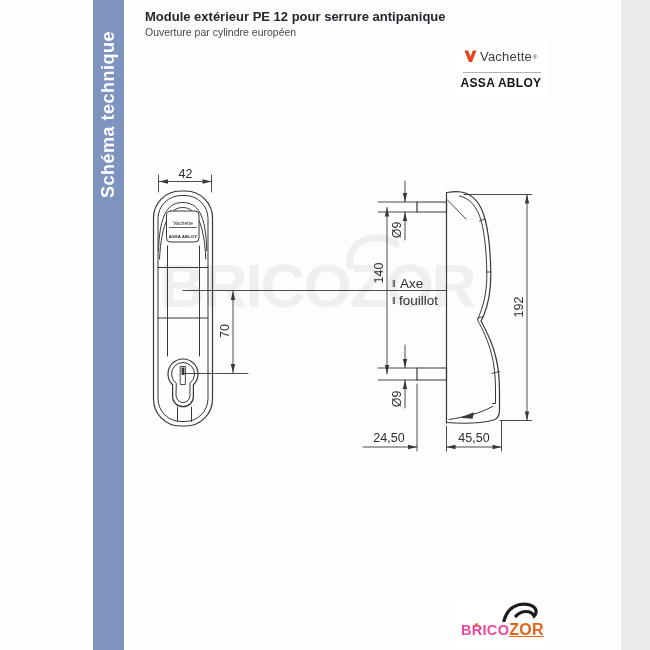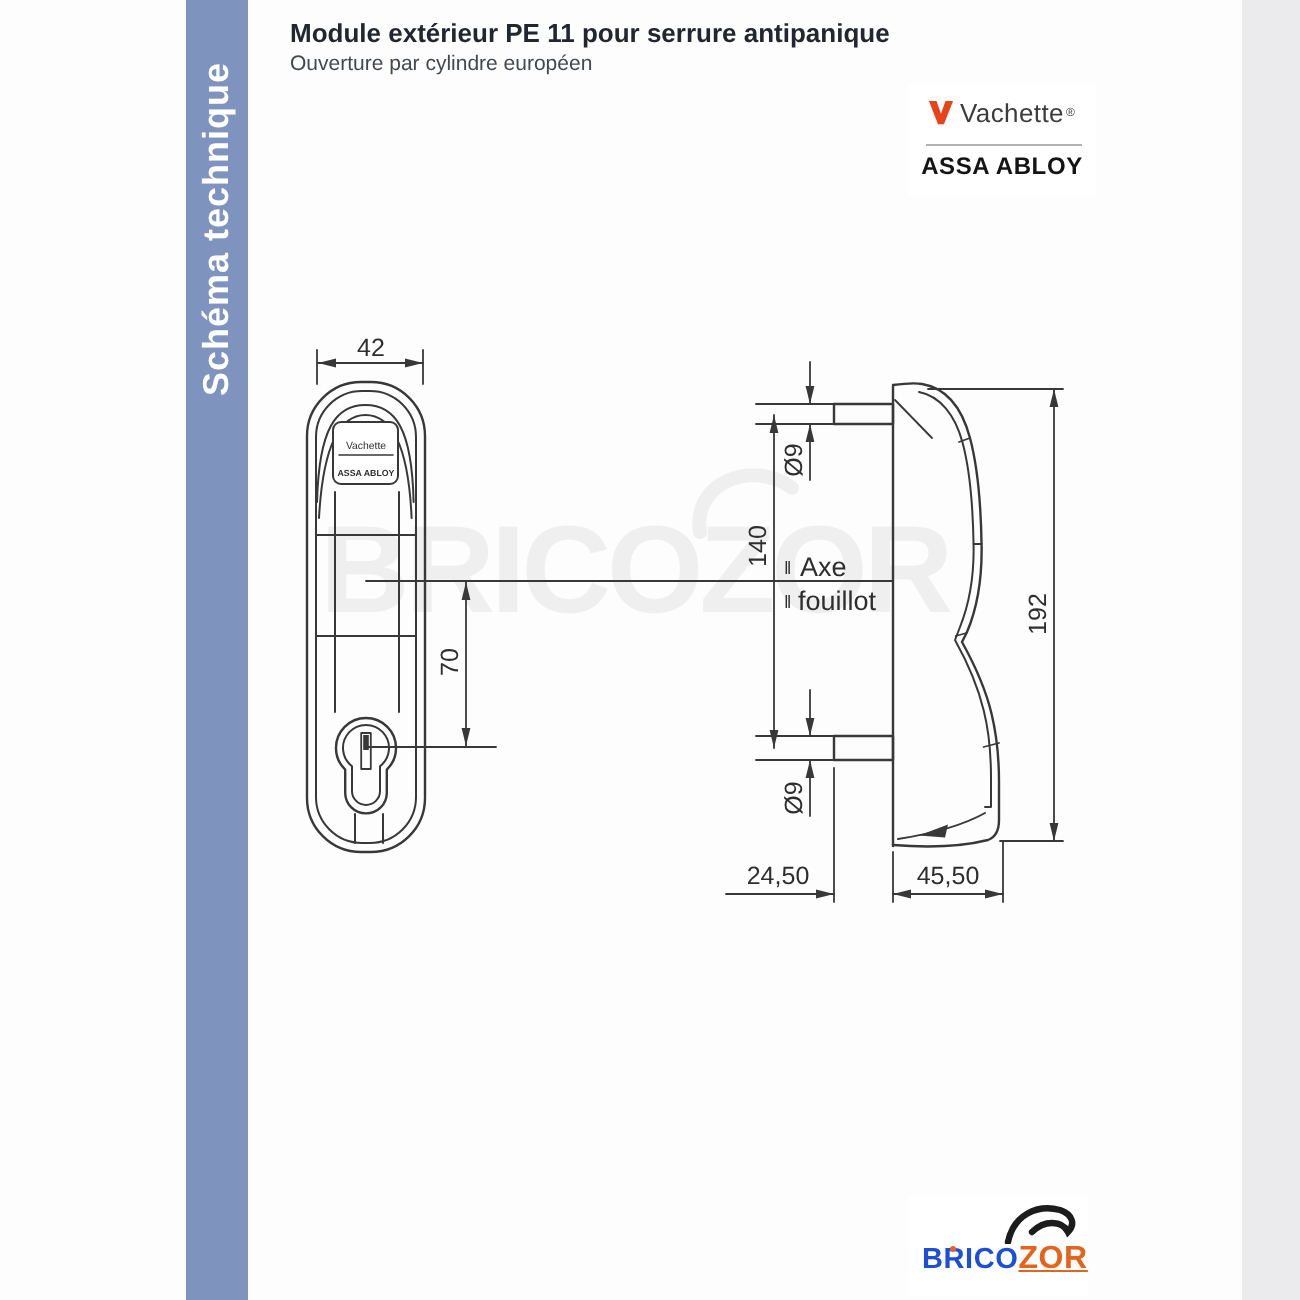--- a/index.html
+++ b/index.html
@@ -25,33 +25,33 @@
   .vachette-rule{position:absolute;left:9px;right:7px;top:30px;height:1px;background:#b3b3b3;}
   .assa{position:absolute;left:0;right:0;top:34px;text-align:center;font-size:12px;font-weight:700;color:#141414;letter-spacing:.3px;}
   .watermark{
     position:absolute;left:160px;top:250px;font-size:62px;font-weight:700;
     letter-spacing:-2px;color:#efeff0;text-transform:uppercase;white-space:nowrap;
   }
   .wm-swoosh{position:absolute;left:338px;top:226px;}
   svg.drawing{position:absolute;left:0;top:0;}
   .footer-logo{position:absolute;left:454px;top:598px;width:90px;height:50px;background:#fff;}
   .footer-text{position:absolute;left:7px;bottom:9px;white-space:nowrap;}
-  .footer-part1{font-size:14.5px;font-weight:800;color:#1d4ed8;text-transform:uppercase;letter-spacing:.3px;}
+  .footer-part1{font-size:14.5px;font-weight:800;color:#ec4899;text-transform:uppercase;letter-spacing:.3px;}
   .footer-part2{font-size:16px;font-weight:800;color:#e4641e;text-transform:uppercase;letter-spacing:.3px;text-decoration:underline;}
   .footer-idot{position:absolute;left:21px;bottom:22px;width:3px;height:3px;border-radius:50%;background:#e4641e;}
   .footer-tail{position:absolute;right:4px;top:3px;}
 </style>
 </head>
 <body>
 
 <div class="right-strip"></div>
 <div class="sidebar"></div>
 <div class="sidebar-label">Schéma technique</div>
 
-<div class="title">Module extérieur PE 11 pour serrure antipanique</div>
+<div class="title">Module extérieur PE 12 pour serrure antipanique</div>
 <div class="subtitle">Ouverture par cylindre européen</div>
 
 <div class="vachette-box">
   <div class="vachette-row">
     <svg width="13" height="13" viewBox="0 0 14 14">
       <path d="M0.5,0.5 L5.4,13 L8.6,13 L13.5,0.5 L9.4,0.5 L7,7.4 L4.6,0.5 Z" fill="#e8441c"></path>
     </svg>
     <span class="vachette-name">Vachette</span>
       <span class="vachette-reg">®</span>
   </div>

